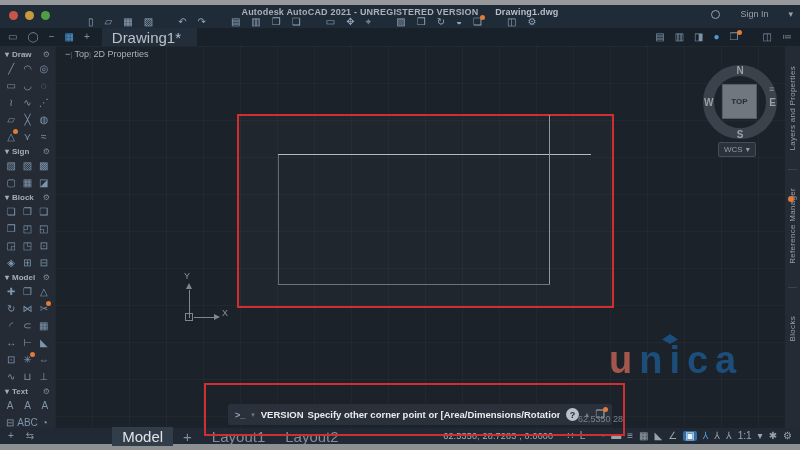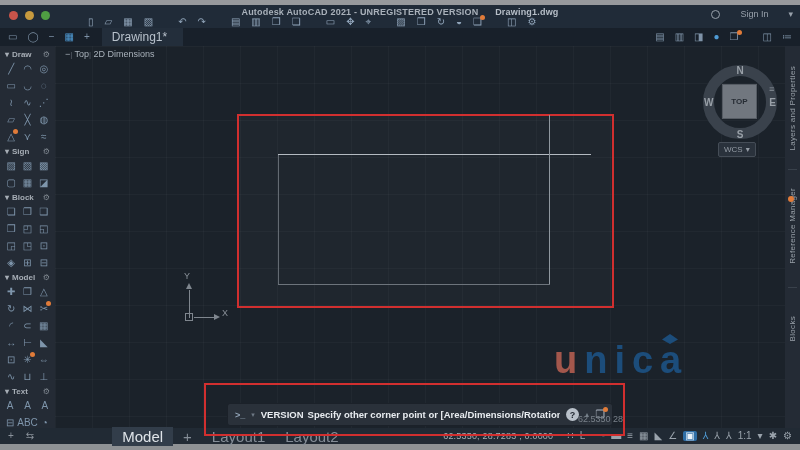--- a/index.html
+++ b/index.html
@@ -16,21 +16,21 @@
               font-size:9px;font-weight:bold;color:#a9b1ba;letter-spacing:.2px;}
   .title-text .doc{margin-left:14px;color:#b7bfc8;}
   .qa{position:absolute;left:88px;bottom:1px;display:flex;gap:11px;align-items:center;
       font-size:10px;color:#8fa3b8;}
   .signin{position:absolute;right:7px;top:4px;display:flex;align-items:center;gap:20px;
           font-size:9px;color:#98a1ab;}
   .person{width:7px;height:7px;border:1px solid #98a1ab;border-radius:50%;}
   .row2{height:18px;background:#18202a;display:flex;align-items:center;
         padding:0 8px;font-size:10px;color:#7f93a8;gap:10px;}
   .row2 .icons{display:flex;gap:10px;align-items:center;}
-  .doc-tab{background:#232e3b;color:#b9c2cc;font-size:12px;padding:2px 16px 2px 10px;margin-left:2px;}
+  .doc-tab{background:#232e3b;color:#b9c2cc;font-size:15px;padding:2px 16px 2px 10px;margin-left:2px;}
   .row2 .spacer{flex:1;}
   
   .icon{display:inline-block;line-height:1;position:relative;}
   .icon.gap{margin-left:14px;}
   .badged::after{content:'';position:absolute;top:-2px;right:-3px;width:5px;height:5px;
                  border-radius:50%;background:#e07b39;}
   .accent{color:#4f9bd5;}
   
   .main{display:flex;height:382px;}
   .sidebar{width:55px;background:#242b35;padding:2px 3px 0;box-sizing:border-box;
@@ -84,21 +84,21 @@
   .ucs-yline{left:189px;top:290px;width:1px;height:28px;}
   .ucs-xline{left:194px;top:317px;width:20px;height:1px;}
   .ucs-box{left:185px;top:313px;width:8px;height:8px;border:1px solid #7f868e;box-sizing:border-box;}
   .ucs-yarrow{left:186px;top:283px;width:0;height:0;border-left:3px solid transparent;
               border-right:3px solid transparent;border-bottom:6px solid #7f868e;}
   .ucs-xarrow{left:214px;top:314px;width:0;height:0;border-top:3px solid transparent;
               border-bottom:3px solid transparent;border-left:6px solid #7f868e;}
   .ucs-label{font-size:9px;color:#8a9199;}
   .ucs-ylabel{left:184px;top:271px;}
   .ucs-xlabel{left:222px;top:308px;}
-  .watermark{left:554px;top:338px;font-size:38px;font-weight:bold;letter-spacing:7px;line-height:44px;}
+  .watermark{left:609px;top:338px;font-size:38px;font-weight:bold;letter-spacing:7px;line-height:44px;}
   .wm-u{color:#a3574c;}
   .wm-rest{color:#1c4d7b;}
   .wm-cap{left:662px;top:334px;width:16px;height:10px;background:#1c4d7b;
           clip-path:polygon(50% 0,100% 55%,50% 100%,0 55%);}
   .cmdbar{left:227px;top:403px;width:386px;height:23px;background:#2a313a;border-radius:3px;
           display:flex;align-items:center;gap:6px;padding:0 7px;box-sizing:border-box;
           border:1px solid #1b2129;}
   .cmd-prompt{font-size:9px;font-weight:bold;color:#93a5b8;}
   .cmd-caret{font-size:7px;color:#6d7884;}
   .cmd-text{flex:1;font-size:9.5px;font-weight:bold;color:#e8ecf0;white-space:nowrap;overflow:hidden;}
@@ -287,21 +287,21 @@
           <span class="icon">ABC</span>
           <span class="icon">◔</span>
         </div>
 
     </aside>
 
     <div class="canvas">
       <div class="vpc">
           <span class="icon">−</span>
           <span class="icon">Top</span>
-          <span class="icon">2D Dimensions</span>
+          <span class="icon">2D Properties</span>
         </div>
     </div>
 
     <div class="right-strip">
       <div class="vtab" style="margin-top:20px;">Layers and Properties</div>
       <div class="vdiv" style="margin-top:18px;"></div>
       <div class="vtab" style="margin-top:18px;">Reference Manager</div>
       <div class="vdiv" style="margin-top:24px;"></div>
       <div class="vtab" style="margin-top:28px;">Blocks</div>
       <span class="rs-badge"></span>

